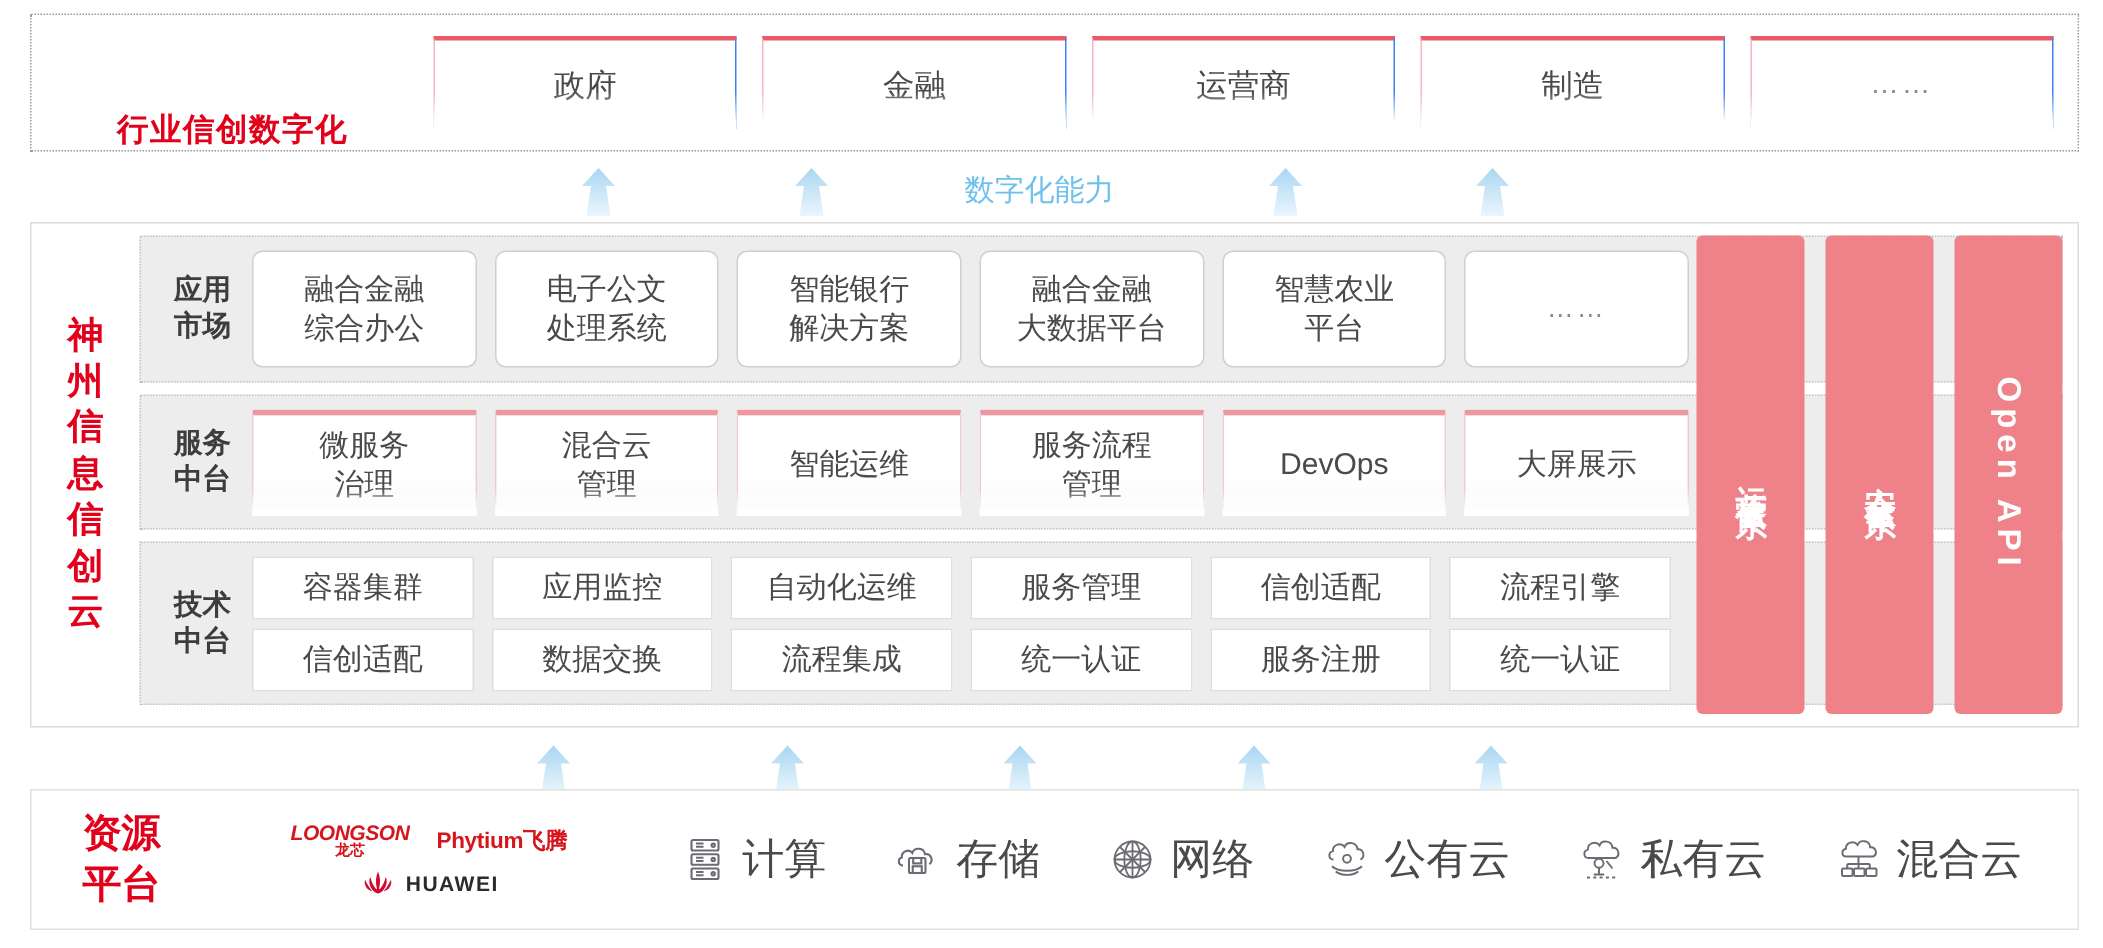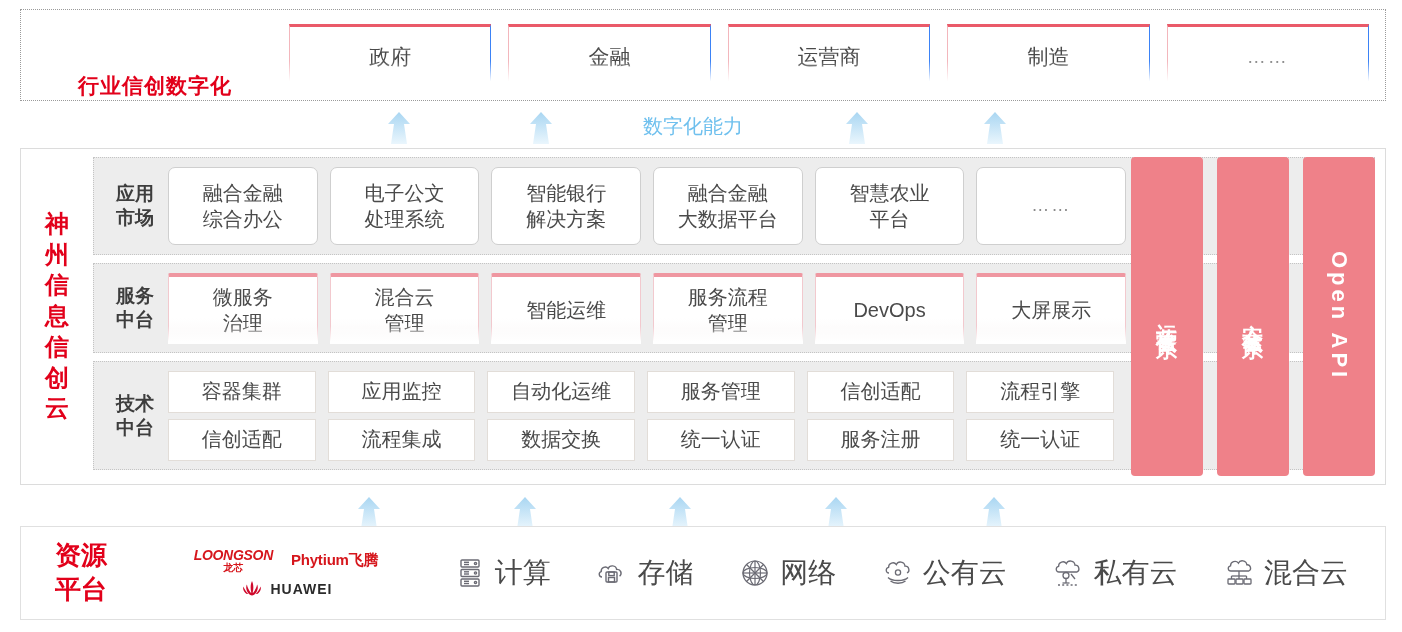--- a/index.html
+++ b/index.html
@@ -303,22 +303,22 @@
           <div class="tech-line">
             <div class="tech-box">容器集群</div>
             <div class="tech-box">应用监控</div>
             <div class="tech-box">自动化运维</div>
             <div class="tech-box">服务管理</div>
             <div class="tech-box">信创适配</div>
             <div class="tech-box">流程引擎</div>
           </div>
           <div class="tech-line">
             <div class="tech-box">信创适配</div>
+            <div class="tech-box">数据交换</div>
             <div class="tech-box">流程集成</div>
-            <div class="tech-box">数据交换</div>
             <div class="tech-box">统一认证</div>
             <div class="tech-box">服务注册</div>
             <div class="tech-box">统一认证</div>
           </div>
         </div>
       </div>
 
       <div class="side-panels">
         <div class="side-panel">
           <span class="vtext">运营体系</span>

